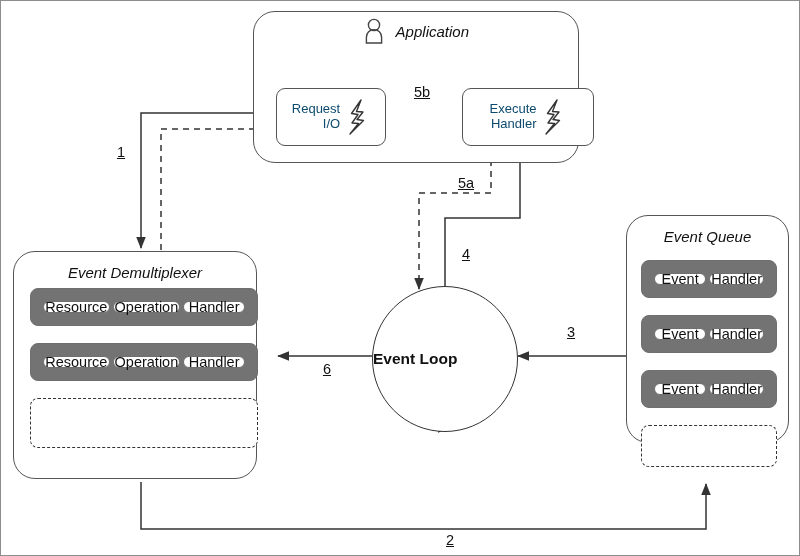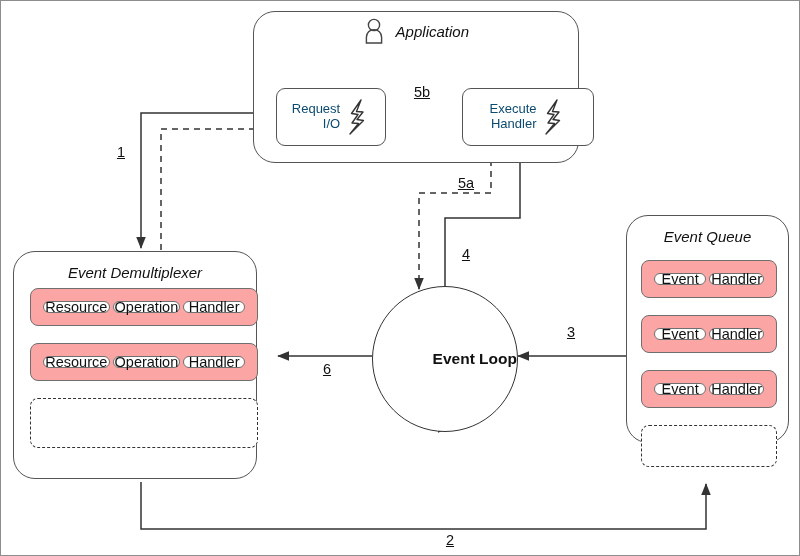--- a/index.html
+++ b/index.html
@@ -23,39 +23,39 @@
   
   .node{
     position:absolute;box-sizing:border-box;background:#ffffff;
     border:1.4px solid #555;border-radius:9px;
     display:flex;align-items:center;justify-content:center;gap:6px;
   }
   .node-label{font-size:13px;color:#0c4a6e;line-height:1.12;text-align:right;white-space:pre-line;}
 
   
   .row-frame{
-    position:absolute;box-sizing:border-box;background:#fca5a5;
+    position:absolute;box-sizing:border-box;background:#737373;
     border:1.2px solid #6f6f6f;border-radius:8px;
     display:flex;align-items:stretch;padding:12px;gap:3px;
   }
   .cell{
     box-sizing:border-box;background:#ffffff;border:1.2px solid #6f6f6f;
     border-radius:6px;display:flex;align-items:center;justify-content:center;
     font-size:14.5px;color:#111;white-space:nowrap;
   }
   .row-empty{
     position:absolute;box-sizing:border-box;background:#ffffff;
     border:1.6px dashed #333;border-radius:8px;
   }
 
   
   .loop{
     position:absolute;box-sizing:border-box;border:1.6px solid #333;
     border-radius:50%;background:#ffffff;
-    display:flex;align-items:center;justify-content:flex-end;
+    display:flex;align-items:center;justify-content:flex-start;
   }
   .loop-label{font-size:15.5px;font-weight:bold;color:#111;}
 
   
   .edge-label{
     position:absolute;font-size:14.5px;color:#111;white-space:nowrap;
     text-align:center;
     text-decoration:underline;
   }
 

